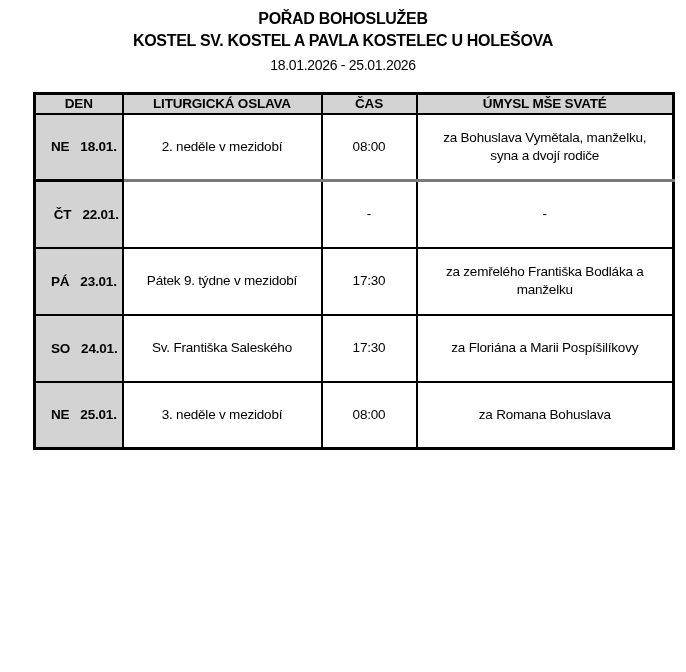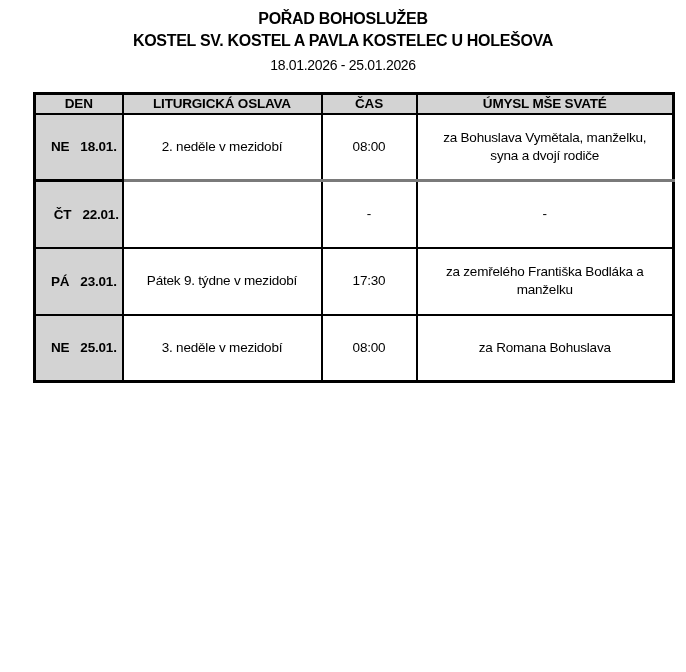--- a/index.html
+++ b/index.html
@@ -113,20 +113,26 @@
         <td class="intention-cell">-</td>
       </tr>
       <tr>
         <td class="day-cell"><span class="day-abbr">PÁ</span><span class="day-date">23.01.</span></td>
         <td class="celebration-cell">Pátek 9. týdne v mezidobí</td>
         <td class="time-cell">17:30</td>
         <td class="intention-cell">za zemřelého Františka Bodláka a
 manželku</td>
       </tr>
       <tr>
+        <td class="day-cell"><span class="day-abbr">SO</span><span class="day-date">24.01.</span></td>
+        <td class="celebration-cell">Sv. Františka Saleského</td>
+        <td class="time-cell">17:30</td>
+        <td class="intention-cell">za Floriána a Marii Pospíšilíkovy</td>
+      </tr>
+      <tr>
         <td class="day-cell"><span class="day-abbr">NE</span><span class="day-date">25.01.</span></td>
         <td class="celebration-cell">3. neděle v mezidobí</td>
         <td class="time-cell">08:00</td>
         <td class="intention-cell">za Romana Bohuslava</td>
       </tr>
     </tbody>
   </table>
 
 </div>
 

